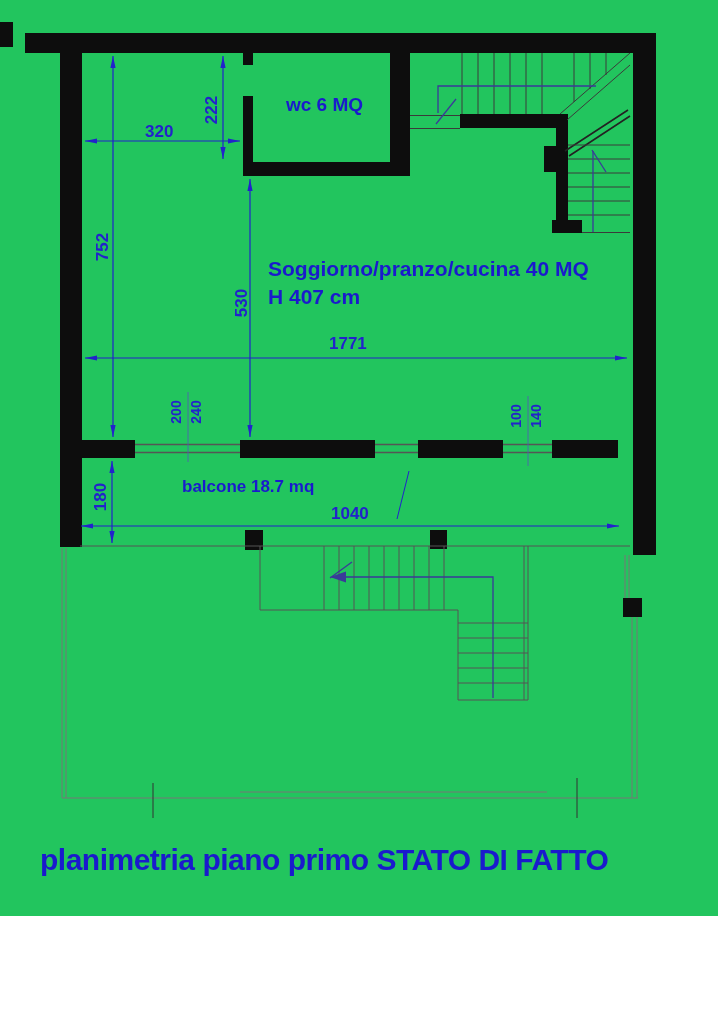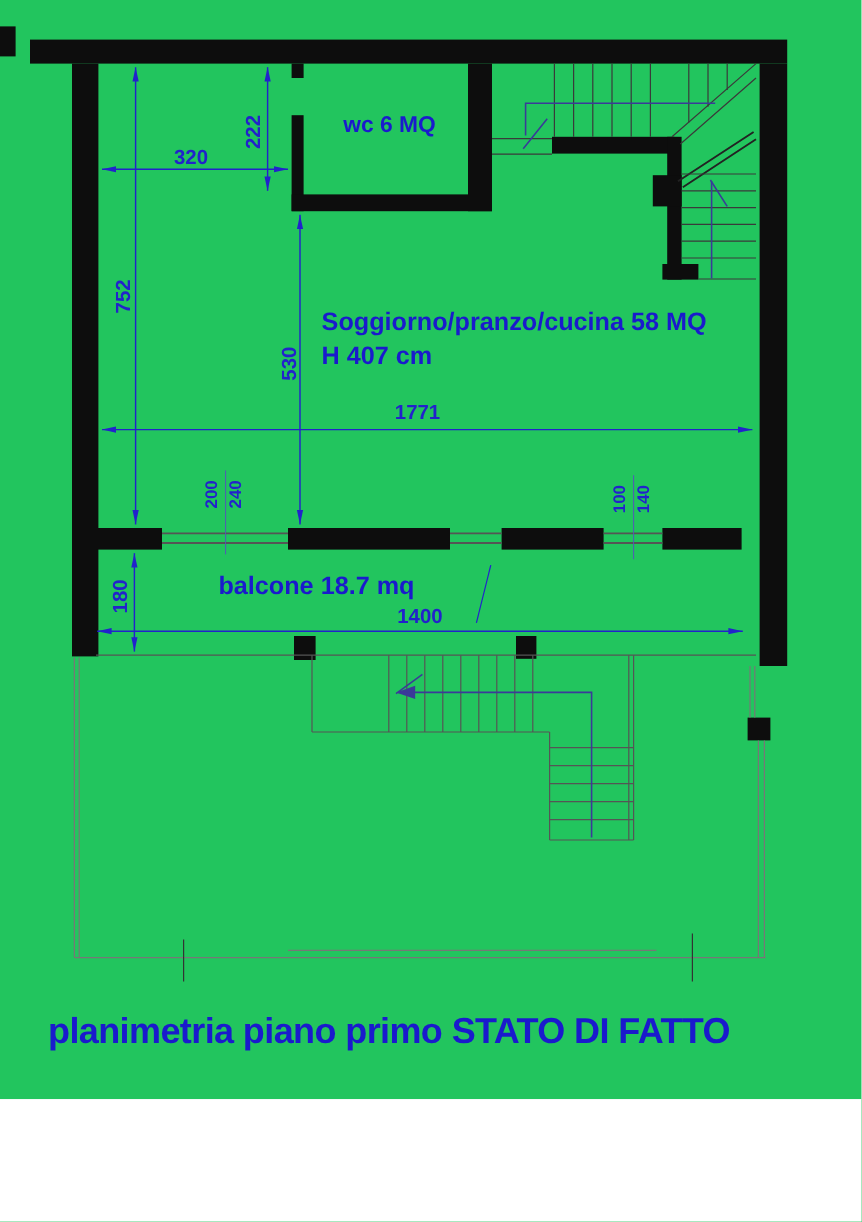--- a/index.html
+++ b/index.html
@@ -94,31 +94,31 @@
       <line x1="456" y1="99" x2="436" y2="124"></line>
       <line x1="593" y1="232" x2="593" y2="151"></line>
       <line x1="592" y1="150" x2="606" y2="172"></line>
       <polyline points="332,577 493,577 493,698"></polyline>
       <line x1="352" y1="562" x2="330" y2="578"></line>
       <polygon points="330,577 346,571.5 346,582.5" fill="#3a3a99" stroke="none"></polygon>
     </g>
   </svg>
 
   <div class="plan-label" style="left:286px;top:94px;font-size:19px;">wc 6 MQ</div>
-  <div class="plan-label" style="left:268px;top:257px;font-size:21px;">Soggiorno/pranzo/cucina 58 MQ</div>
+  <div class="plan-label" style="left:268px;top:257px;font-size:21px;">Soggiorno/pranzo/cucina 40 MQ</div>
   <div class="plan-label" style="left:268px;top:285px;font-size:21px;">H 407 cm</div>
-  <div class="plan-label" style="left:182px;top:477px;font-size:21px;">balcone 18.7 mq</div>
+  <div class="plan-label" style="left:182px;top:477px;font-size:17px;">balcone 18.7 mq</div>
 
   <div class="dim-label" style="left:145px;top:122px;">320</div>
   <div class="dim-label rot" style="left:212px;top:110px;position:absolute;">222</div>
   <div class="dim-label rot" style="left:103px;top:247px;position:absolute;">752</div>
   <div class="dim-label rot" style="left:242px;top:303px;position:absolute;">530</div>
   <div class="dim-label" style="left:329px;top:334px;">1771</div>
   <div class="dim-label rot" style="left:101px;top:497px;position:absolute;">180</div>
-  <div class="dim-label" style="left:331px;top:504px;">1400</div>
+  <div class="dim-label" style="left:331px;top:504px;">1040</div>
 
   <div class="dim-small rot" style="left:176px;top:412px;position:absolute;">200</div>
   <div class="dim-small rot" style="left:196px;top:412px;position:absolute;">240</div>
   <div class="dim-small rot" style="left:516px;top:416px;position:absolute;">100</div>
   <div class="dim-small rot" style="left:536px;top:416px;position:absolute;">140</div>
 
   <div class="title-line" style="top:843px;">planimetria piano primo STATO DI FATTO</div>
 
 </div>
 

